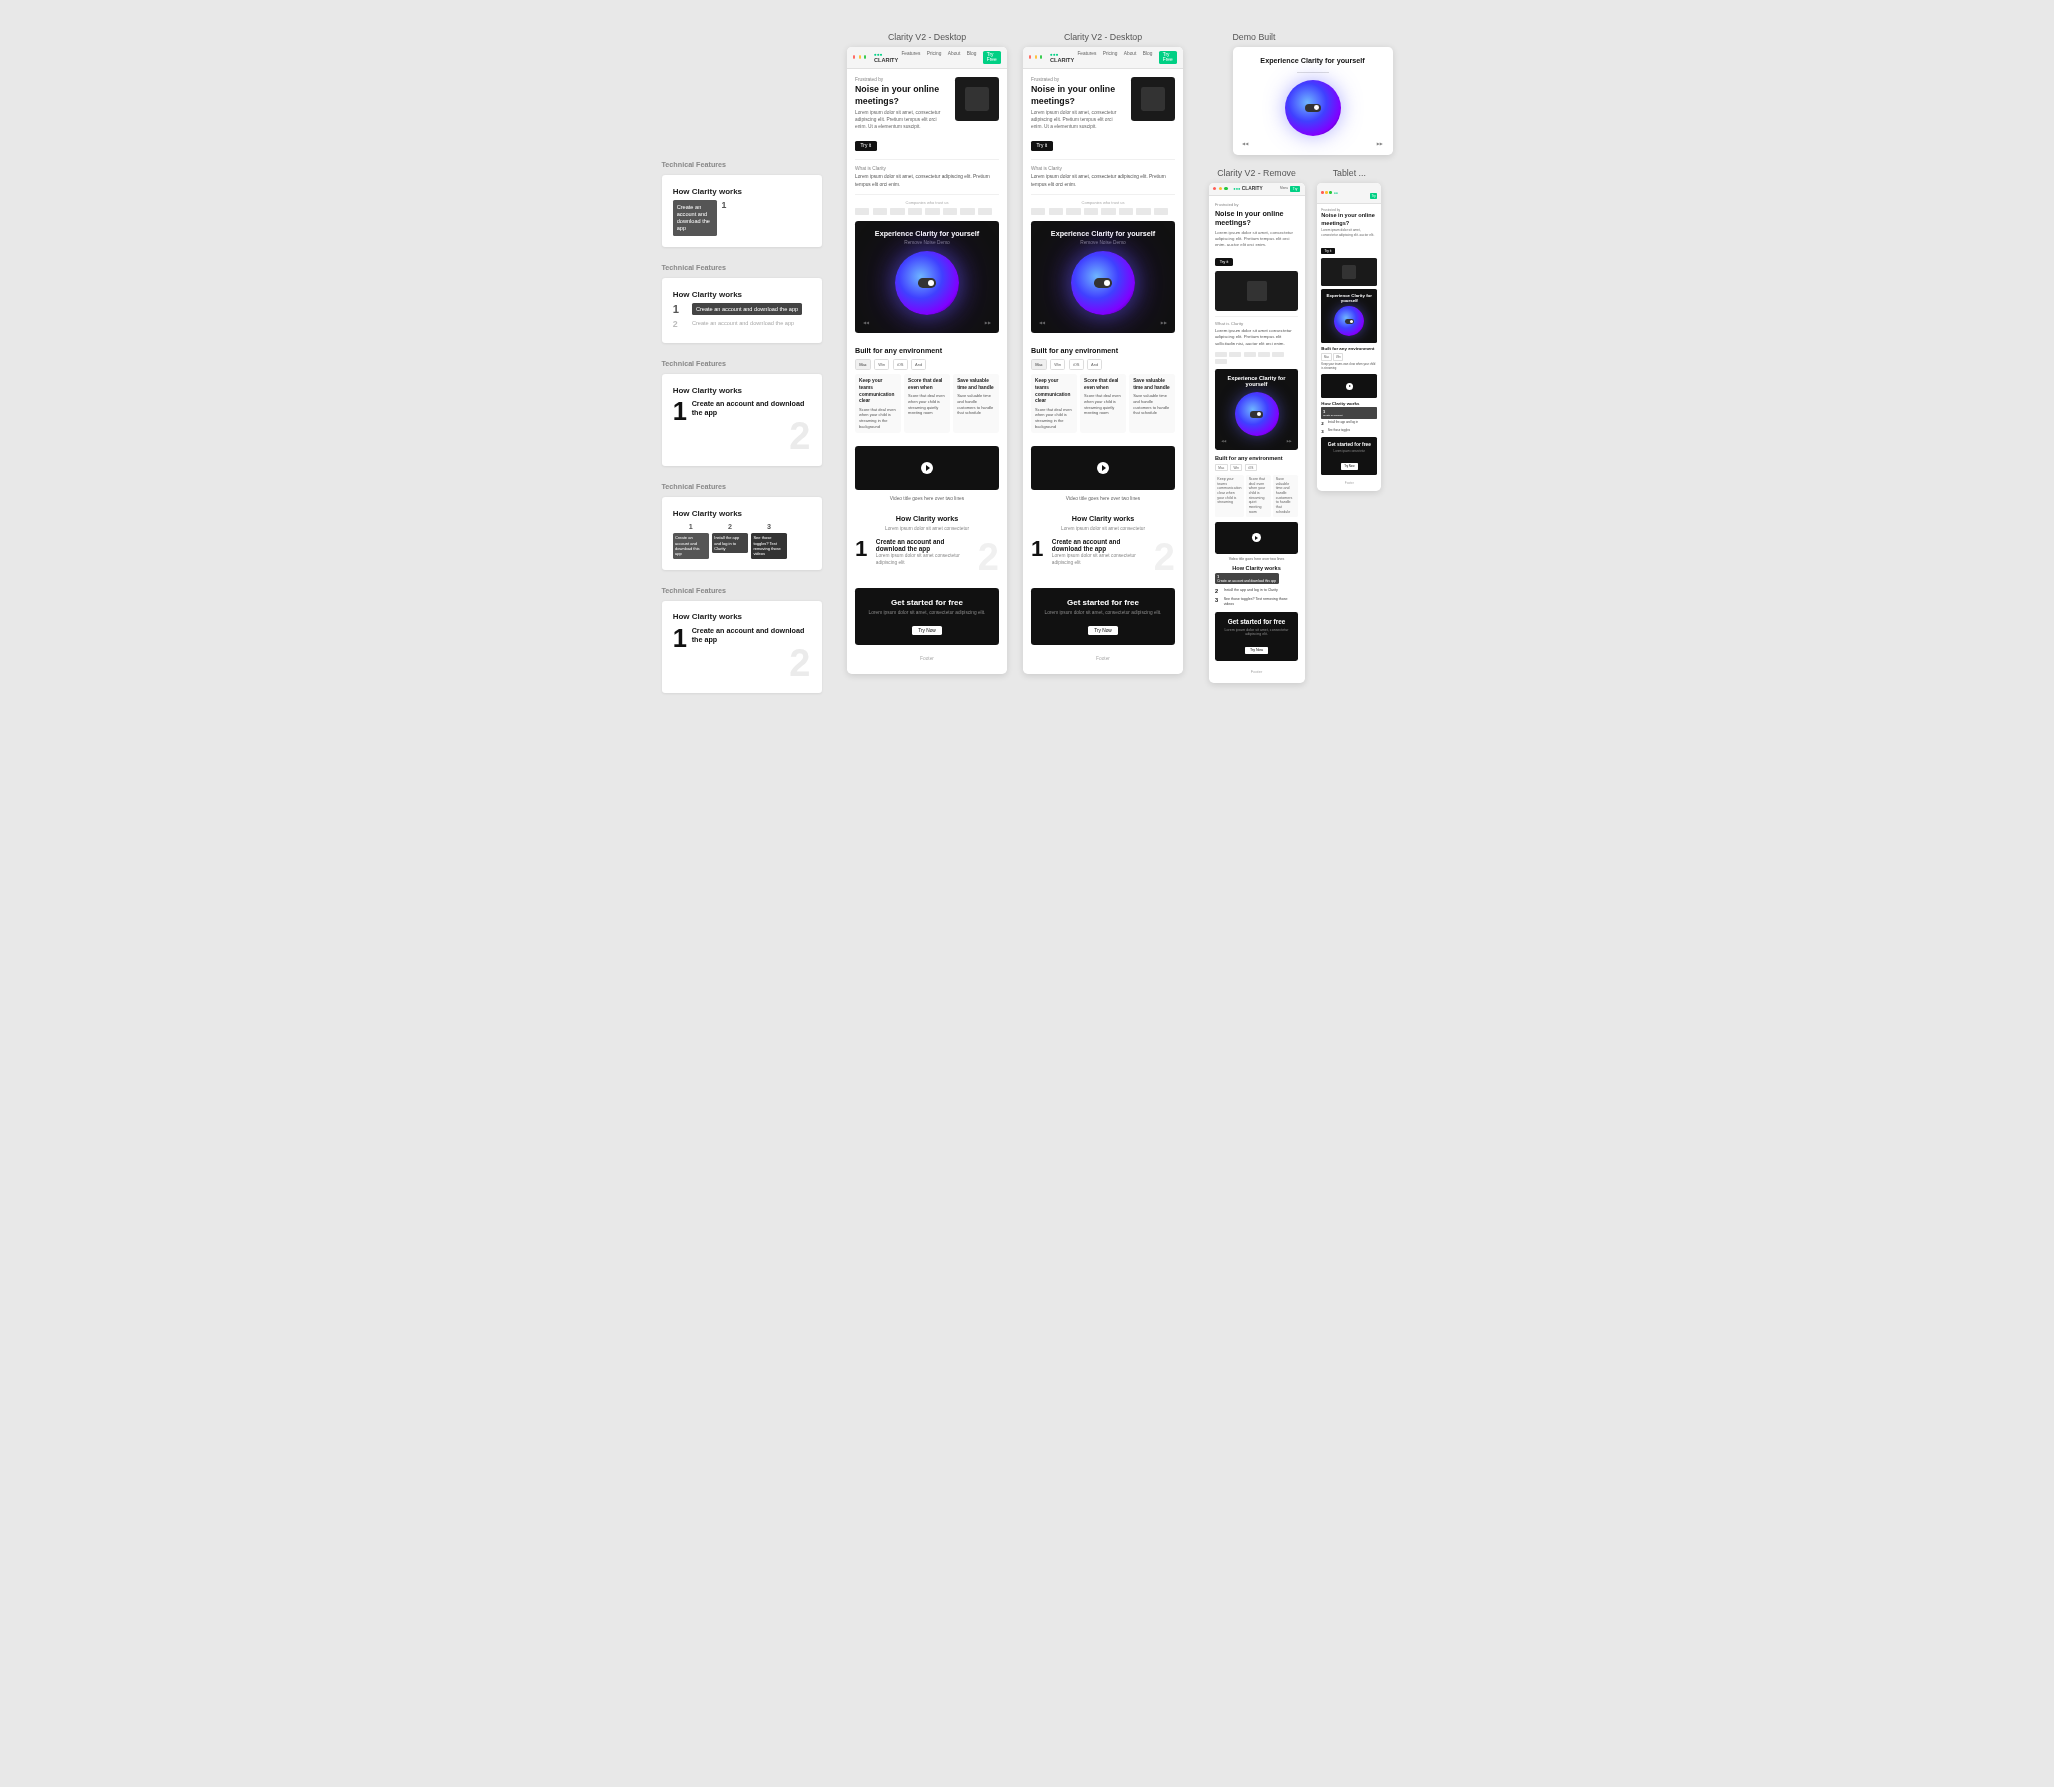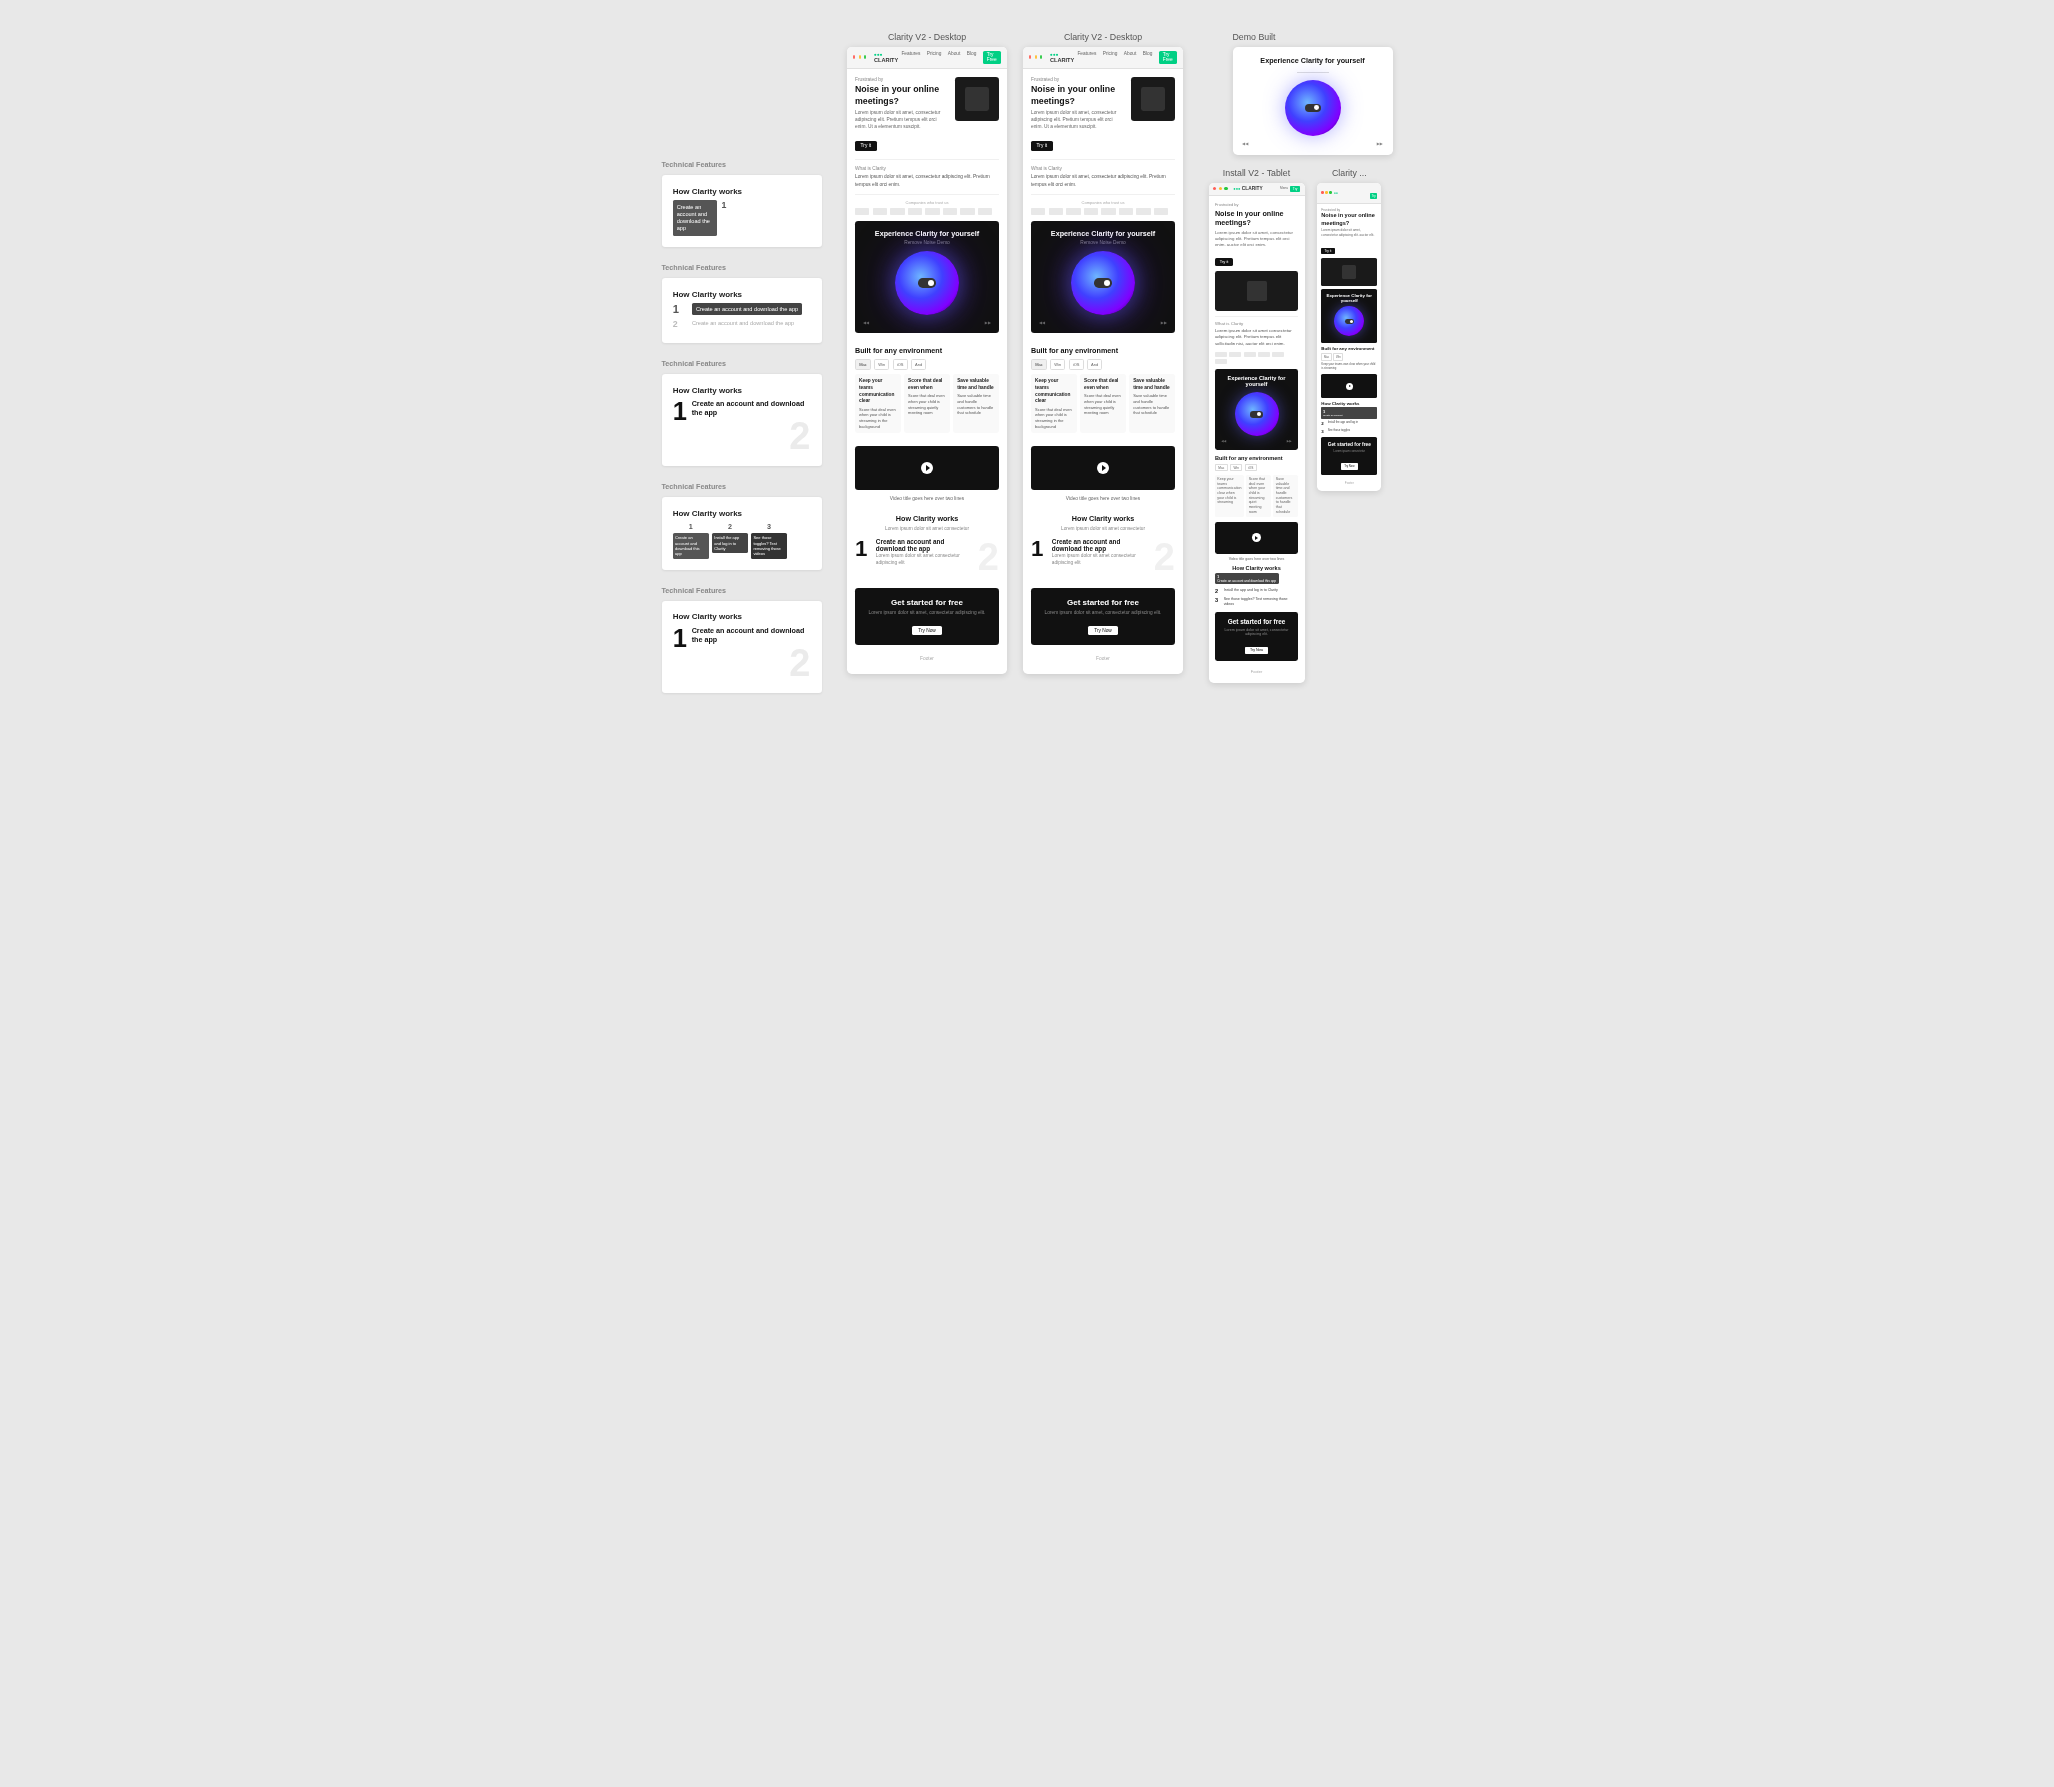--- a/index.html
+++ b/index.html
@@ -1431,21 +1431,21 @@
         <div class="demo-controls">
           <span>◀◀</span>
           <span>▶▶</span>
         </div>
       </div>
     </div>
 
     <div class="right-columns">
 
       <div>
-        <div class="frame-title">Install V2 - Tablet</div>
+        <div class="frame-title">Clarity V2 - Remove</div>
         <div class="tablet-frame">
           <div class="tablet-bar">
             <div class="tablet-dot bd-red"></div>
             <div class="tablet-dot bd-yellow"></div>
             <div class="tablet-dot bd-green"></div>
             <div style="font-size:4.8px;font-weight:700;color:#333;margin-left:3.2px;">
               <span style="color:#00d084;font-size:4px;">●●●</span>
               <span>CLARITY</span>
             </div>
             <div style="margin-left:auto;display:flex;gap:2.4px;">
@@ -1533,21 +1533,21 @@
               <div class="tablet-cta-title">Get started for free</div>
               <div class="tablet-cta-body">Lorem ipsum dolor sit amet, consectetur adipiscing elit.</div>
               <div class="tablet-cta-btn">Try Now</div>
             </div>
             <div style="text-align:center;font-size:4px;color:#aaa;padding:3.2px 0;">Footer</div>
           </div>
         </div>
       </div>
 
       <div>
-        <div class="frame-title">Clarity ...</div>
+        <div class="frame-title">Tablet ...</div>
         <div class="mobile-frame">
           <div class="mobile-bar">
             <div class="mobile-dot bd-red"></div>
             <div class="mobile-dot bd-yellow" style="margin-left:1.6px;"></div>
             <div class="mobile-dot bd-green" style="margin-left:1.6px;"></div>
             <div style="font-size:4px;font-weight:700;color:#333;margin-left:2.4px;">
               <span style="color:#00d084;font-size:3.2px;">●●</span>
             </div>
             <div style="margin-left:auto;">
               <span style="background:#00d084;color:#fff;font-size:2.8px;padding:0.8px 1.6px;border-radius:0.8px;">Try</span>

